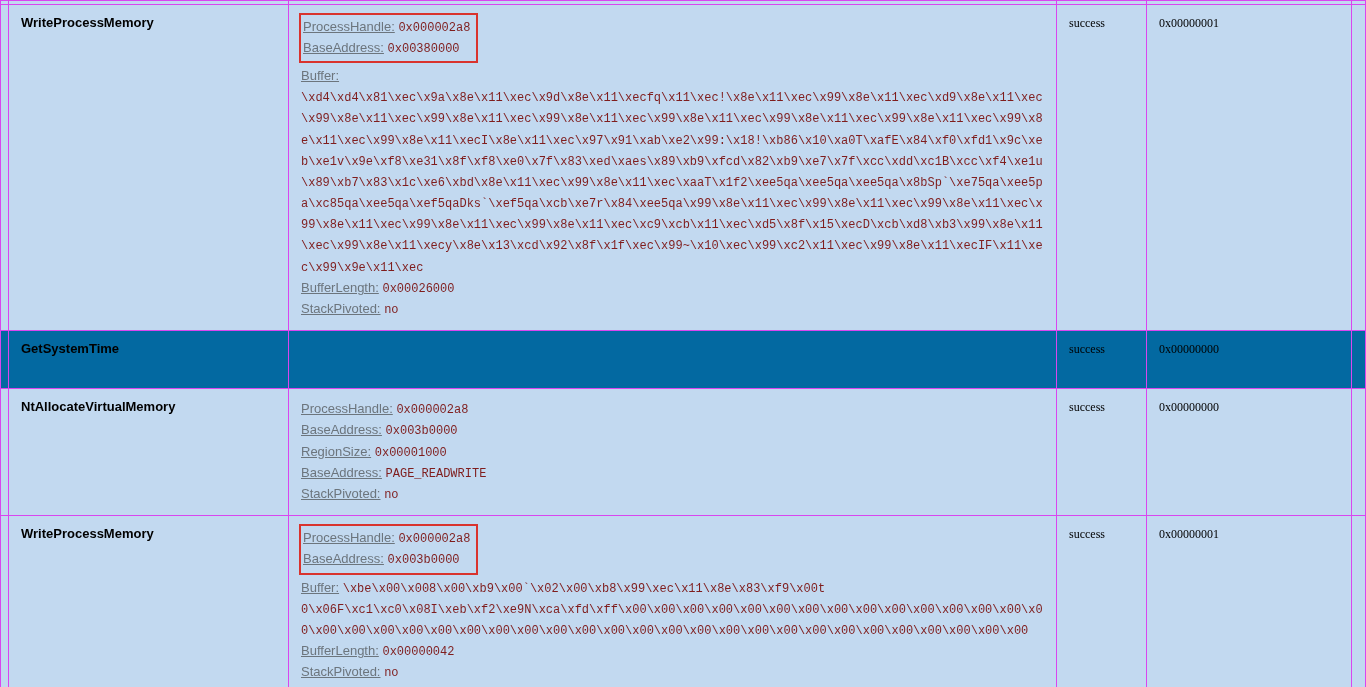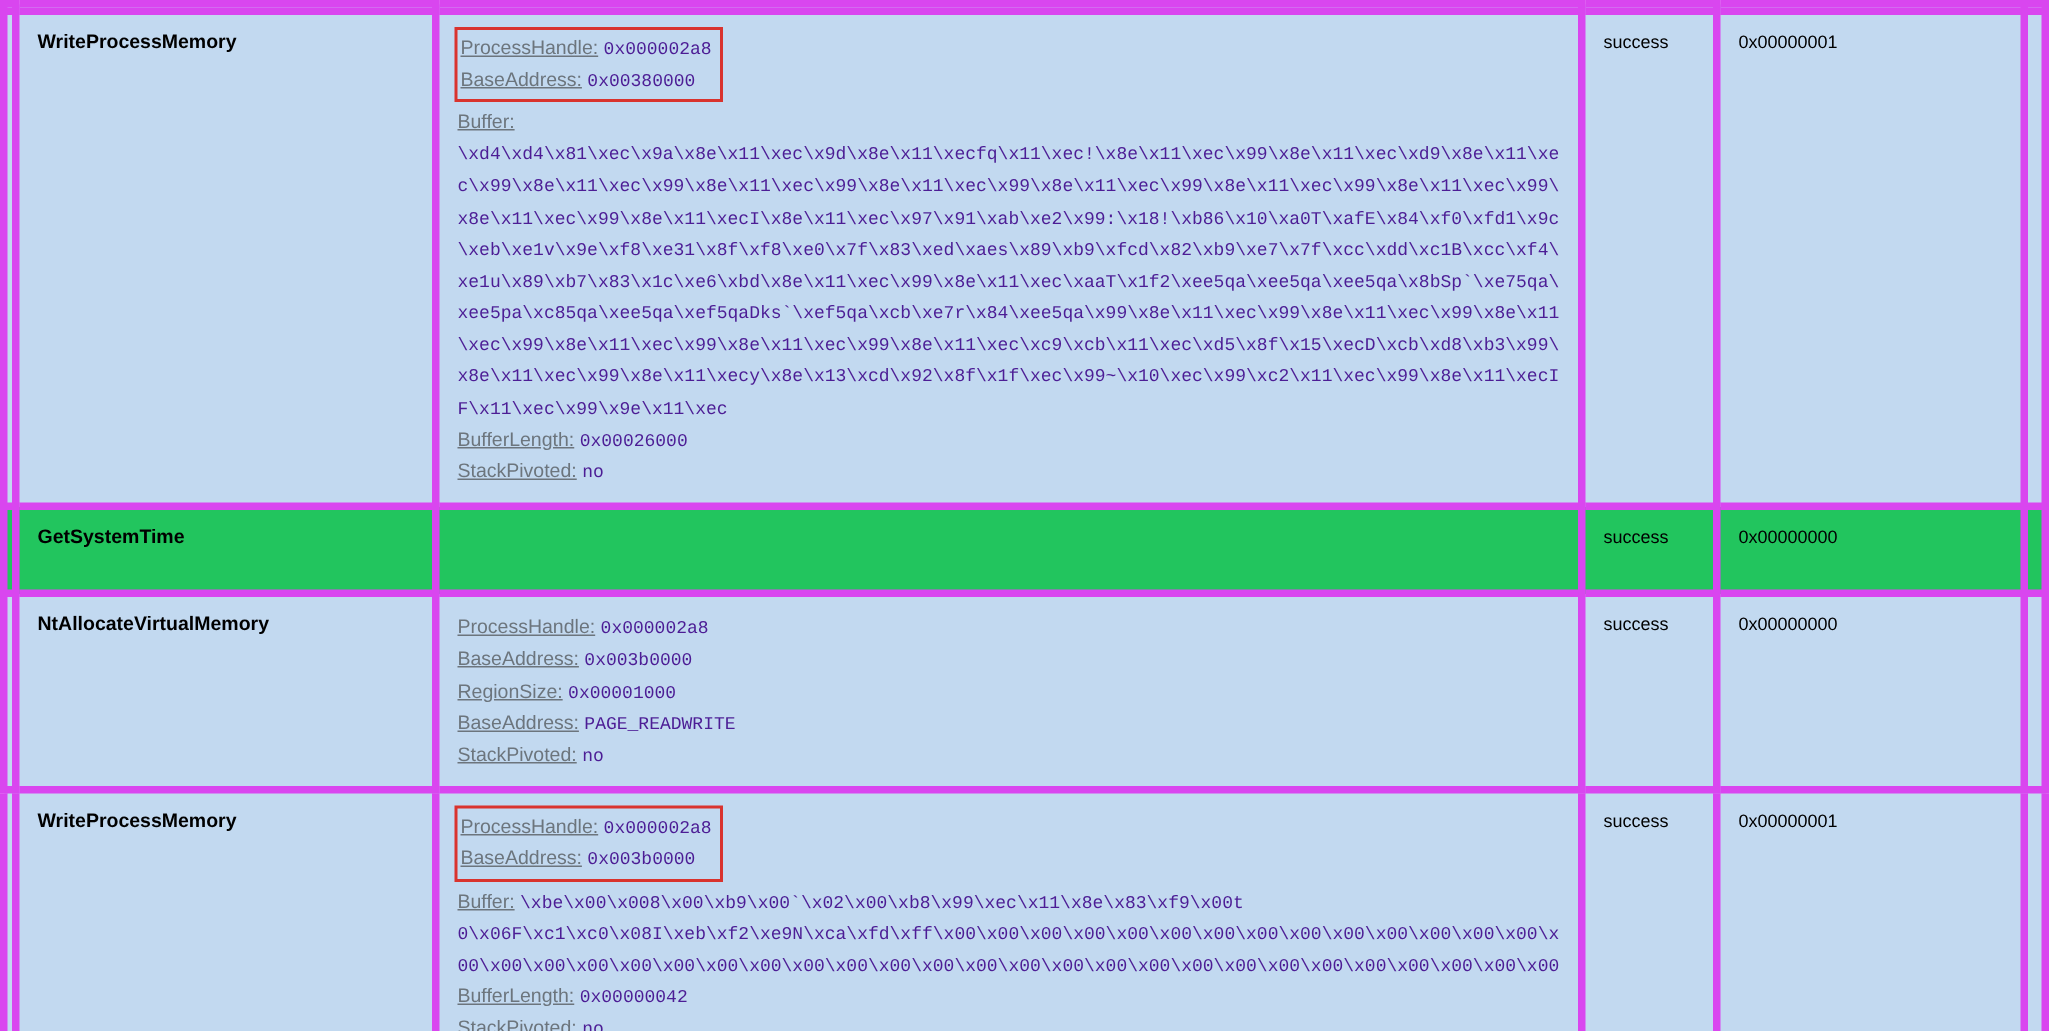--- a/index.html
+++ b/index.html
@@ -7,54 +7,55 @@
       font-family: Arial, Helvetica, sans-serif;
       background: #fff;
       font-size: 13px;
     }
     table {
       width: 100%;
       border-collapse: collapse;
       table-layout: fixed;
     }
     td {
-      border: 5px solid #d946ef;
+      border: 1px solid #d946ef;
       padding: 10px 12px;
       vertical-align: top;
     }
     tr.blue td { background: #c2d9f0; }
-    tr.yellow td { background: #22c55e; }
+    tr.yellow td { background: #0369a1; }
     .col-api { width: 280px; }
     .col-args { width: auto; }
     .col-status { width: 90px; }
     .col-return { width: 205px; }
     .col-last { width: 14px; }
     .api-name {
       font-weight: bold;
       color: #000;
       font-size: 13px;
     }
     .status, .return {
       color: #000;
       font-size: 12px;
+      font-family: Liberation Serif, serif;
     }
     .args-block {
       line-height: 1.6;
       font-size: 13px;
     }
     .arg-line {
       word-wrap: break-word;
       overflow-wrap: break-word;
     }
     .arg-label {
       color: #6c757d;
       text-decoration: underline;
     }
     .arg-value {
-      color: #4c1d95;
+      color: #7f1d1d;
       font-family: 'Courier New', monospace;
       font-size: 12px;
     }
     .highlight-box {
       border: 2px solid #d9332e;
       display: inline-block;
       padding: 2px 6px 2px 2px;
       margin: -2px 0 3px -2px;
     }
     

